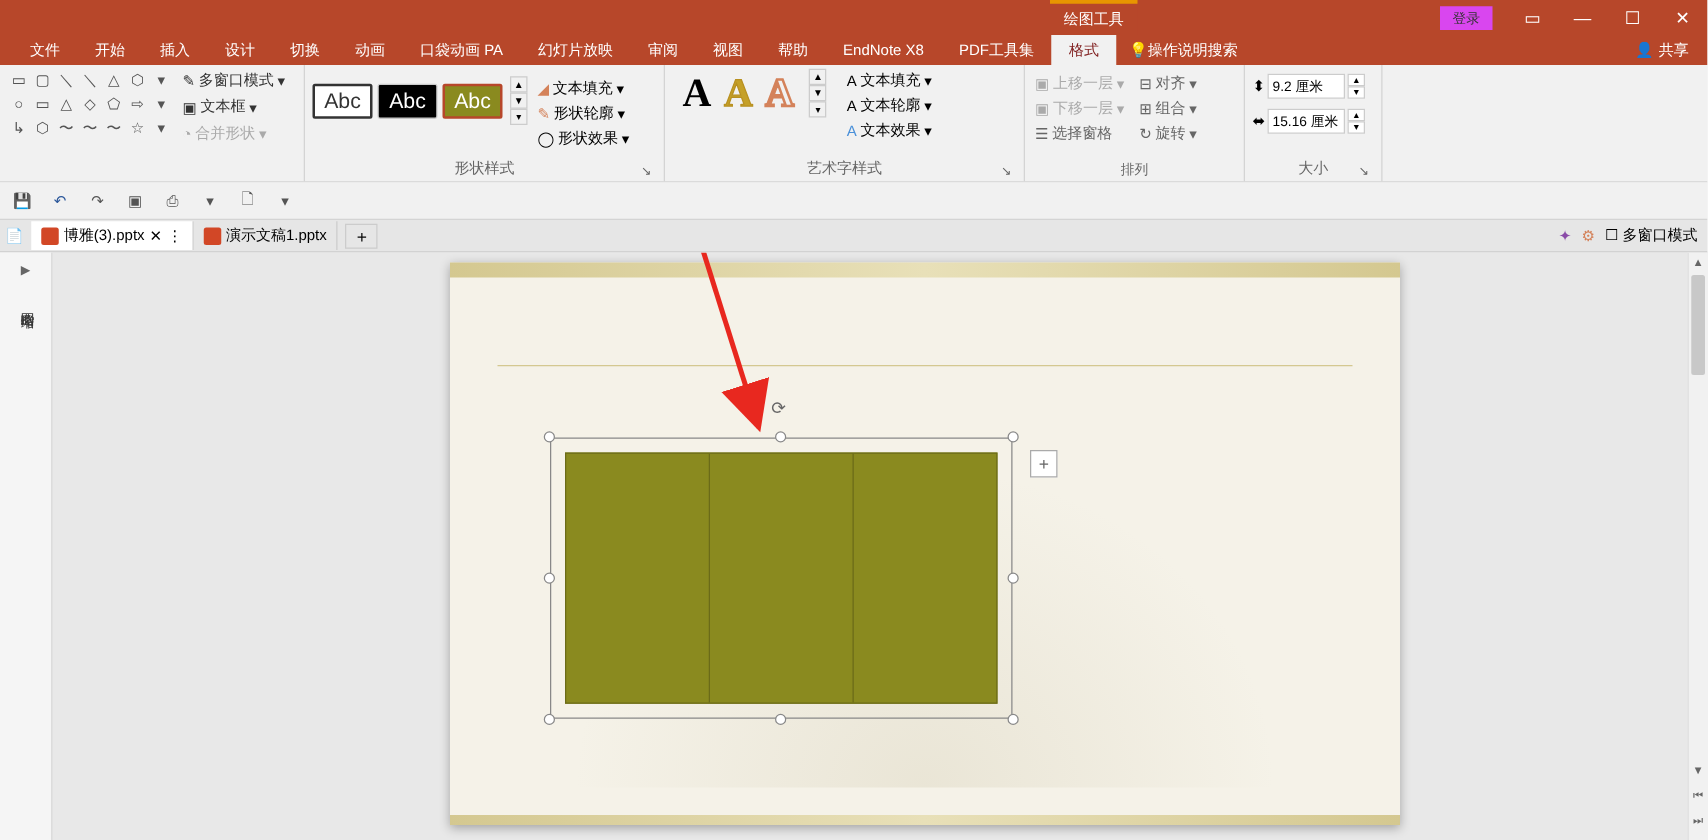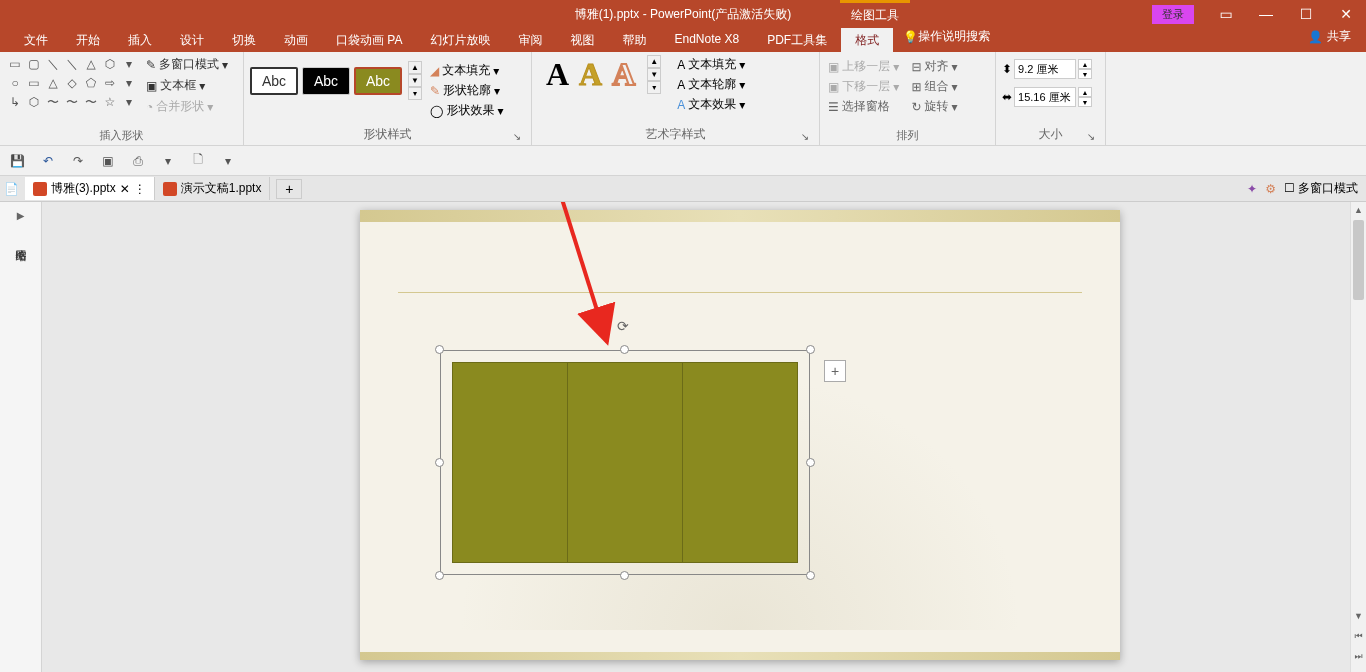--- a/index.html
+++ b/index.html
@@ -3,36 +3,36 @@
 <meta charset="utf-8">
 <style>
 *{margin:0;padding:0;box-sizing:border-box;font-family:"Microsoft YaHei","Segoe UI",sans-serif;font-size:12px}
 body{background:#fff;width:1366px;height:672px;overflow:hidden;position:relative}
 .titlebar{height:28px;background:#b7472a;display:flex;align-items:center;color:#fff;position:relative}
 .title-text{position:absolute;left:50%;transform:translateX(-50%);font-size:12px}
 .contextual-tab{position:absolute;left:840px;top:0;width:70px;height:28px;background:#b7472a;display:flex;align-items:center;justify-content:center;border-top:3px solid #e89500}
 .window-controls{position:absolute;right:0;display:flex;align-items:center;height:100%}
 .login-btn{background:#d946ef;color:#333;padding:2px 10px;margin-right:12px;font-size:11px}
 .win-btn{width:40px;height:28px;display:flex;align-items:center;justify-content:center;cursor:pointer;font-size:14px}
-.ribbon-tabs{height:24px;background:#b7472a;display:flex;align-items:flex-start;padding-left:10px;color:#fff}
+.ribbon-tabs{height:24px;background:#b7472a;display:flex;align-items:center;padding-left:10px;color:#fff}
 .ribbon-tab{padding:4px 14px;cursor:pointer;font-size:12px}
 .ribbon-tab.active{background:#f1f1f1;color:#7f1d1d}
 .tell-me{display:flex;align-items:center;margin-left:10px}
 .share-btn{position:absolute;right:15px;display:flex;align-items:center;gap:4px}
 .ribbon{height:94px;background:#f1f1f1;border-bottom:1px solid #d4d4d4;display:flex}
 .ribbon-group{border-right:1px solid #d4d4d4;display:flex;flex-direction:column;padding:3px 6px 0;position:relative}
 .group-content{flex:1;display:flex;align-items:flex-start;gap:2px}
 .group-label{text-align:center;color:#666;font-size:11px;padding:2px 0;position:relative}
 .dialog-launcher{position:absolute;right:2px;bottom:2px;width:12px;height:12px;font-size:10px;color:#666}
 .shapes-gallery{display:grid;grid-template-columns:repeat(7,18px);gap:1px}
 .shape-cell{width:18px;height:18px;display:flex;align-items:center;justify-content:center;border:1px solid transparent;color:#555}
 .shape-side{display:flex;flex-direction:column;gap:2px;margin-left:4px}
 .shape-side-item{display:flex;align-items:center;gap:3px;font-size:11px;color:#333;padding:1px 2px}
 .style-gallery{display:flex;gap:4px;align-items:center}
-.style-item{width:48px;height:28px;border:1px solid #ccc;display:flex;align-items:center;justify-content:center;font-size:14px;border-radius:2px}
+.style-item{width:48px;height:28px;border:1px solid #ccc;display:flex;align-items:center;justify-content:center;font-size:17px;border-radius:2px}
 .style-item.s1{background:#fff;color:#333;border:2px solid #333}
 .style-item.s2{background:#000;color:#fff}
 .style-item.s3{background:#8a8a1f;color:#fff;border:2px solid #b7472a}
 .gallery-nav{display:flex;flex-direction:column;margin-left:2px}
 .gallery-nav-btn{width:14px;height:13px;border:1px solid #ccc;font-size:8px;display:flex;align-items:center;justify-content:center}
 .fill-opts{display:flex;flex-direction:column;gap:1px;margin-left:4px}
 .fill-opt{display:flex;align-items:center;gap:3px;font-size:11px;padding:1px 2px}
 .wordart-gallery{display:flex;gap:10px;align-items:center;padding:0 8px}
 .wordart-item{font-size:32px;font-weight:bold;font-family:"Times New Roman",serif}
 .wa1{color:#000}
@@ -79,21 +79,20 @@
 .arrow-annotation{position:absolute;pointer-events:none}
 .vscroll{position:absolute;right:0;top:0;bottom:0;width:16px;background:#f1f1f1;border-left:1px solid #ddd}
 .vscroll-btn{height:16px;display:flex;align-items:center;justify-content:center;font-size:9px;color:#666}
 .vscroll-thumb{position:absolute;left:2px;right:2px;top:18px;height:80px;background:#c8c8c8;border-radius:2px}
 .disabled{color:#aaa}
 </style>
 </head>
 <body>
 
 <div class="titlebar">
-  <div class="title-text">博雅(1).pptx  -  PowerPoint(产品激活失败)</div>
   <div class="contextual-tab">绘图工具</div>
   <div class="window-controls">
     <div class="login-btn">登录</div>
     <div class="win-btn">▭</div>
     <div class="win-btn">—</div>
     <div class="win-btn">☐</div>
     <div class="win-btn">✕</div>
   </div>
 </div>
 
@@ -160,21 +159,20 @@
             <span>文本框</span>
             <span>▾</span>
           </div>
         <div class="shape-side-item disabled">
             <span>◔</span>
             <span>合并形状</span>
             <span>▾</span>
           </div>
       </div>
     </div>
-    <div class="group-label">插入形状</div>
   </div>
 
   <div class="ribbon-group" style="width:288px">
     <div class="group-content" style="padding-top:6px">
       <div class="style-gallery">
         <div class="style-item s1">Abc</div>
         <div class="style-item s2">Abc</div>
         <div class="style-item s3">Abc</div>
         <div class="gallery-nav">
           <div class="gallery-nav-btn">▲</div>

